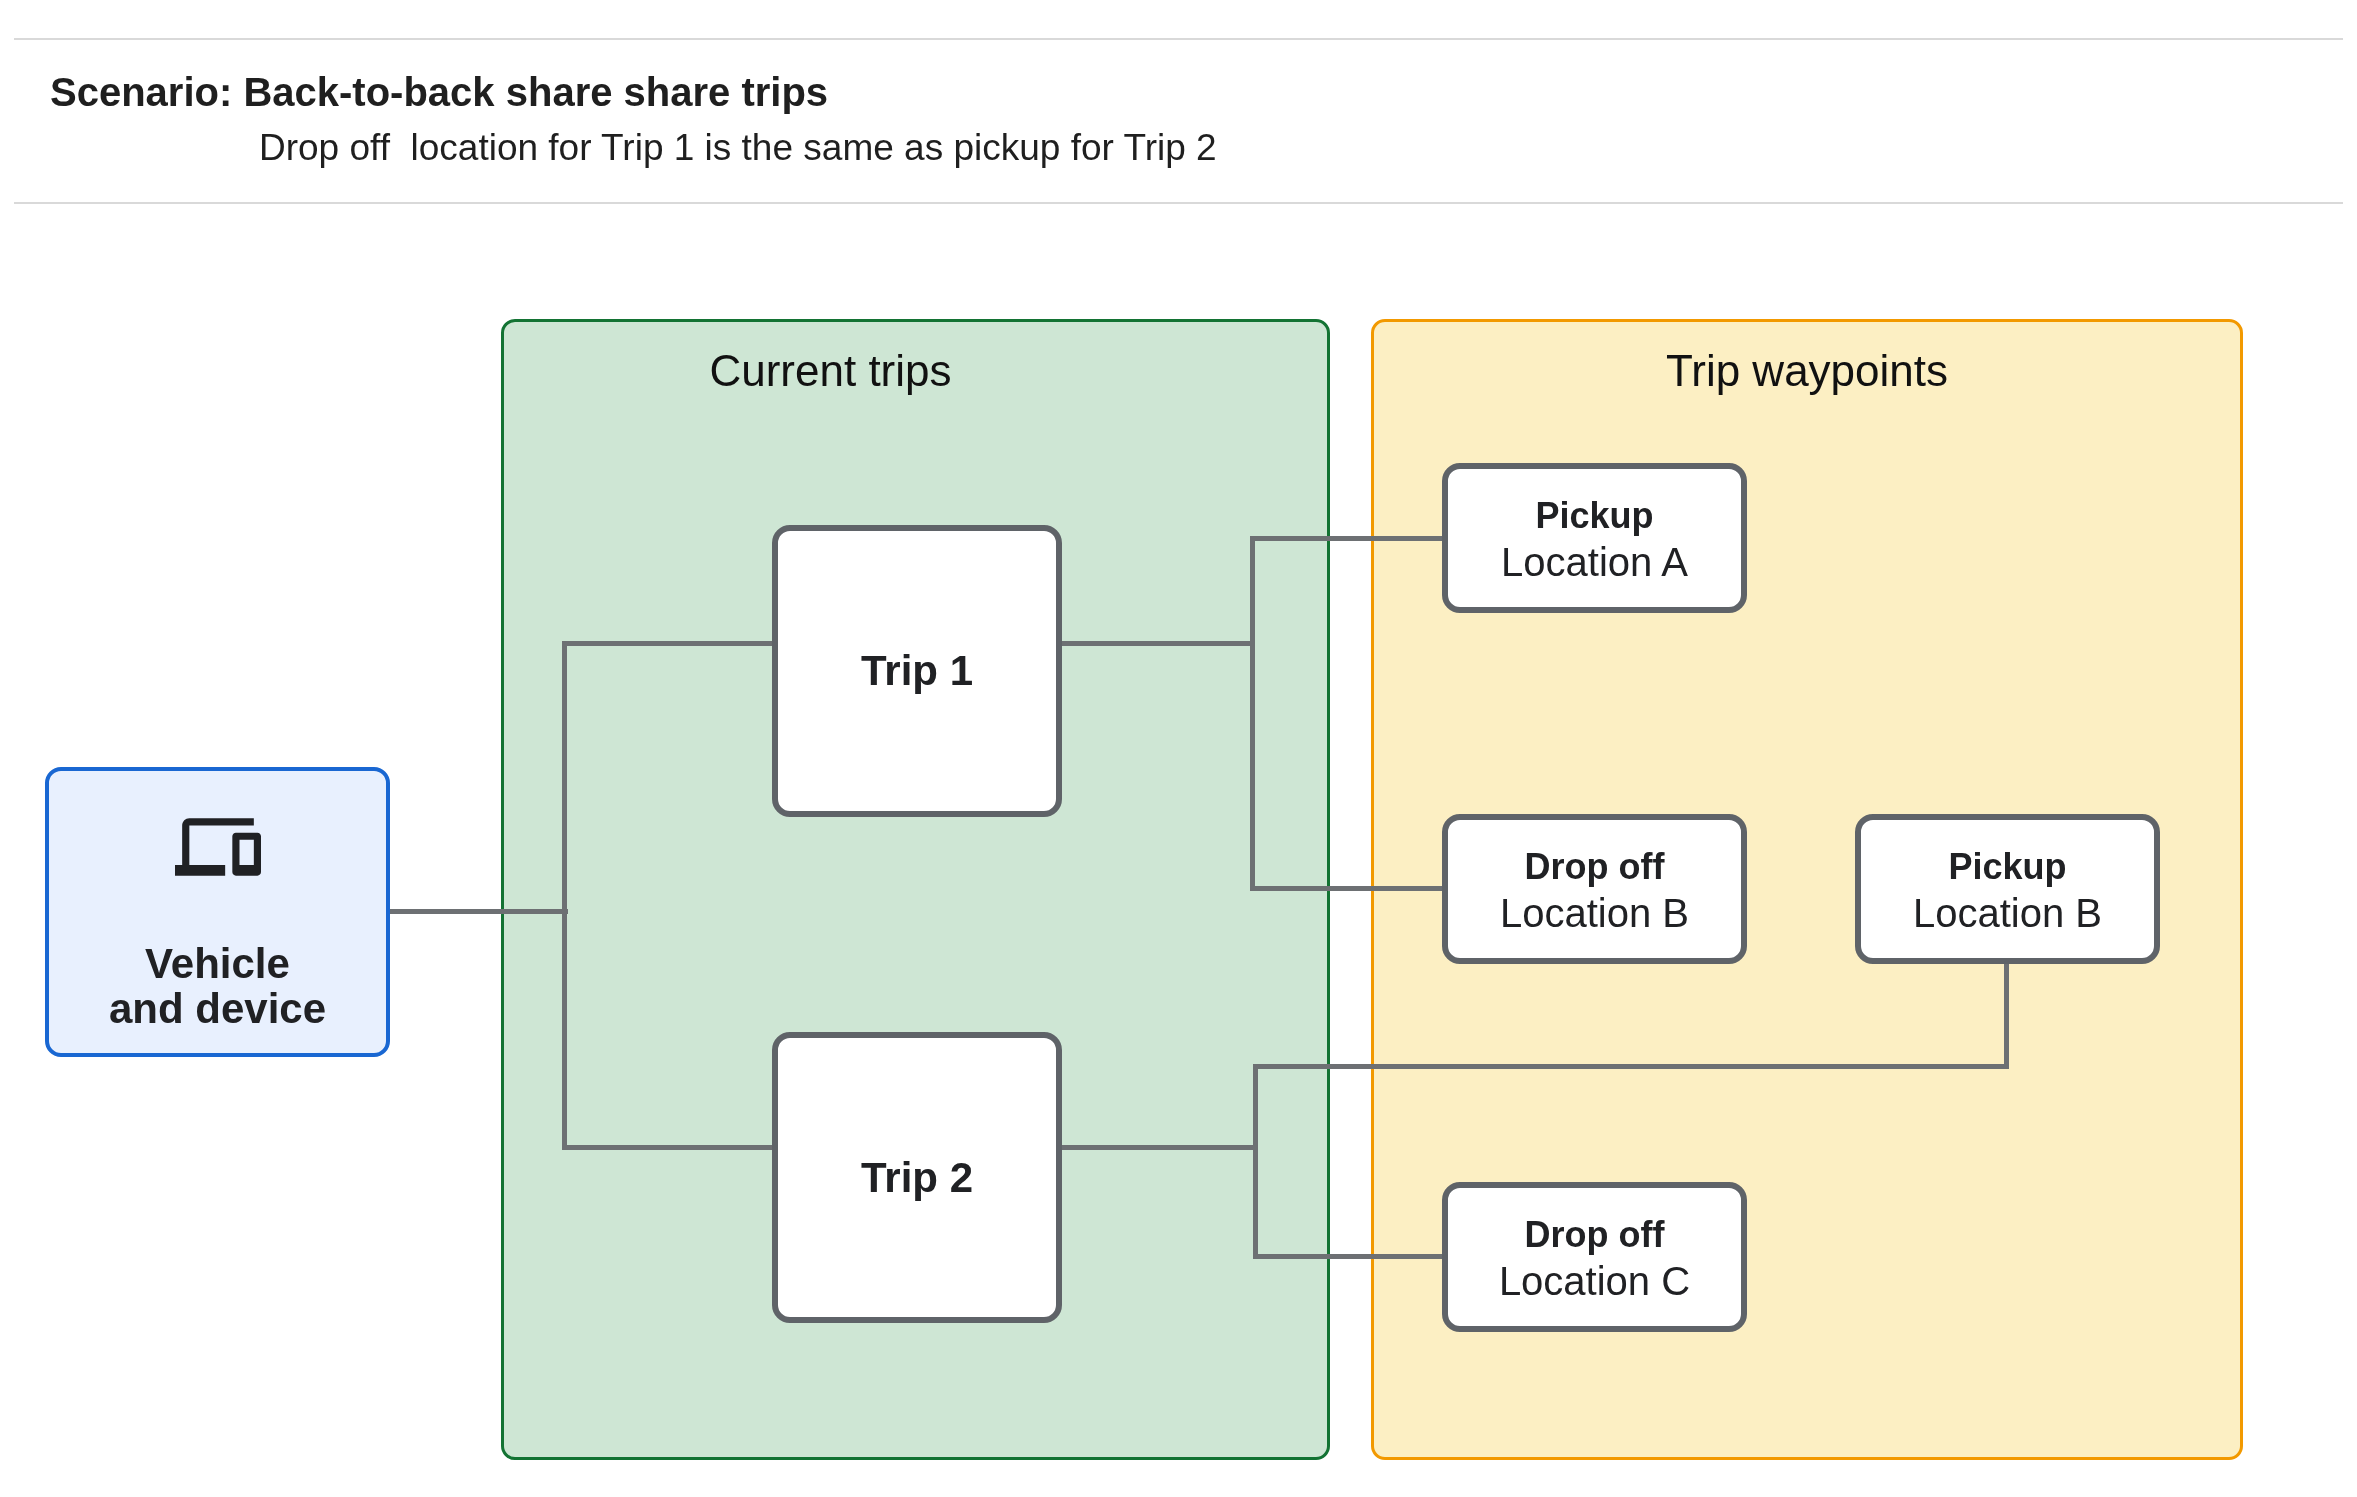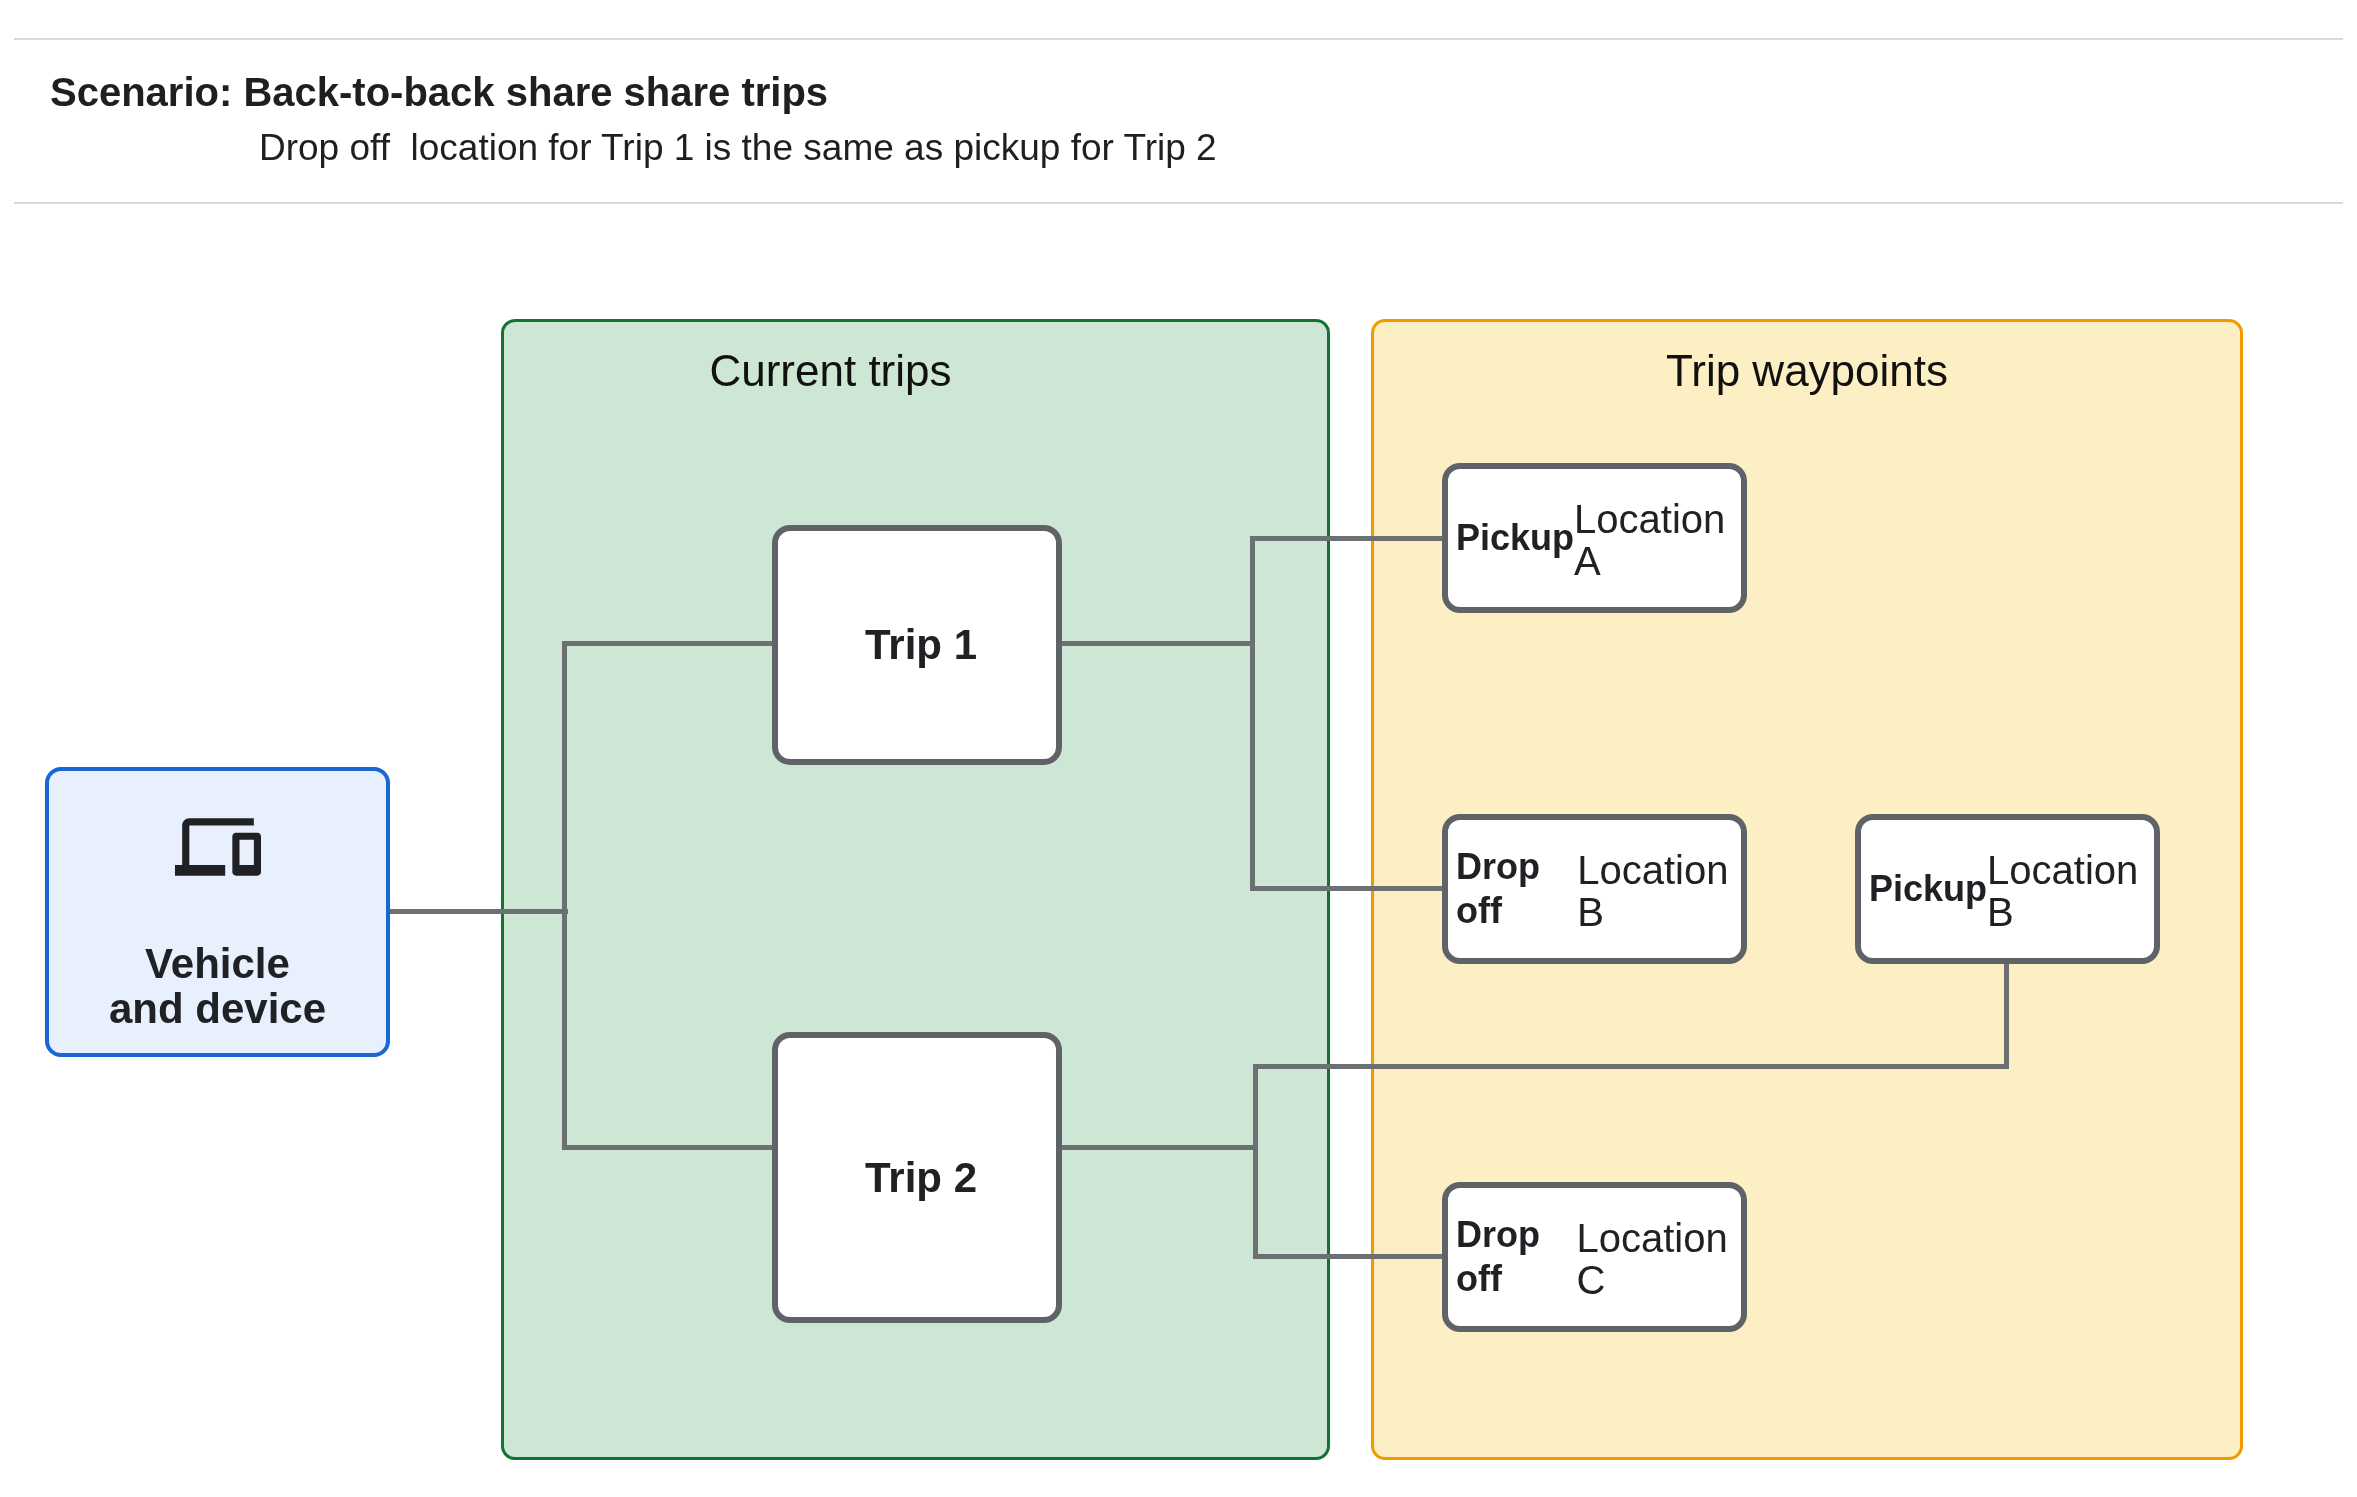--- a/index.html
+++ b/index.html
@@ -33,22 +33,22 @@
   .group-orange { left: 1371px; width: 872px; background: #fcefc3; border: 3px solid #f29900; }
   .group-title {
     position: absolute; top: 346px; text-align: center;
     font-size: 44px; color: #111111; z-index: 2;
   }
   .seg { position: absolute; background: #6d7073; z-index: 2; }
   .node {
     position: absolute; background: #ffffff;
     border: 6px solid #5f6368; border-radius: 18px;
     box-sizing: border-box; z-index: 3;
-    display: flex; 
-    align-items: center; justify-content: center; padding-left: 8px;
+    display: flex; flex-direction: column;
+    align-items: center; justify-content: center;
   }
   .trip-label { font-size: 42px; font-weight: bold; color: #202124; }
   .wp-title { font-size: 36px; font-weight: bold; color: #202124; line-height: 44px; }
   .wp-sub   { font-size: 40px; font-weight: normal; color: #202124; line-height: 42px; margin-top: 3px; }
   .vehicle {
     position: absolute; left: 45px; top: 767px; width: 345px; height: 290px;
     background: #e8f0fe; border: 4px solid #1967d2; border-radius: 16px;
     box-sizing: border-box; z-index: 3;
   }
   .vehicle-icon {
@@ -95,21 +95,21 @@
   <div class="vehicle">
     <svg class="vehicle-icon" viewBox="0 0 24 24">
       <path fill="#202124" d="M4 6h18V4H4c-1.1 0-2 .9-2 2v11H0v3h14v-3H4V6zm19 2h-6c-.55 0-1 .45-1 1v10c0 .55.45 1 1 1h6c.55 0 1-.45 1-1V9c0-.55-.45-1-1-1zm-1 9h-4v-7h4v7z"></path>
     </svg>
     <div class="vehicle-label">
       <div>Vehicle</div>
       <div>and device</div>
     </div>
   </div>
 
-  <div class="node" style="left:772px;top:525px;width:290px;height:240px;">
+  <div class="node" style="left:772px;top:525px;width:290px;height:292px;">
     <span class="trip-label">Trip 1</span>
   </div>
   <div class="node" style="left:772px;top:1032px;width:290px;height:291px;">
     <span class="trip-label">Trip 2</span>
   </div>
 
   <div class="node" style="left:1442px;top:463px;width:305px;height:150px;">
     <span class="wp-title">Pickup</span>
     <span class="wp-sub">Location A</span>
   </div>

